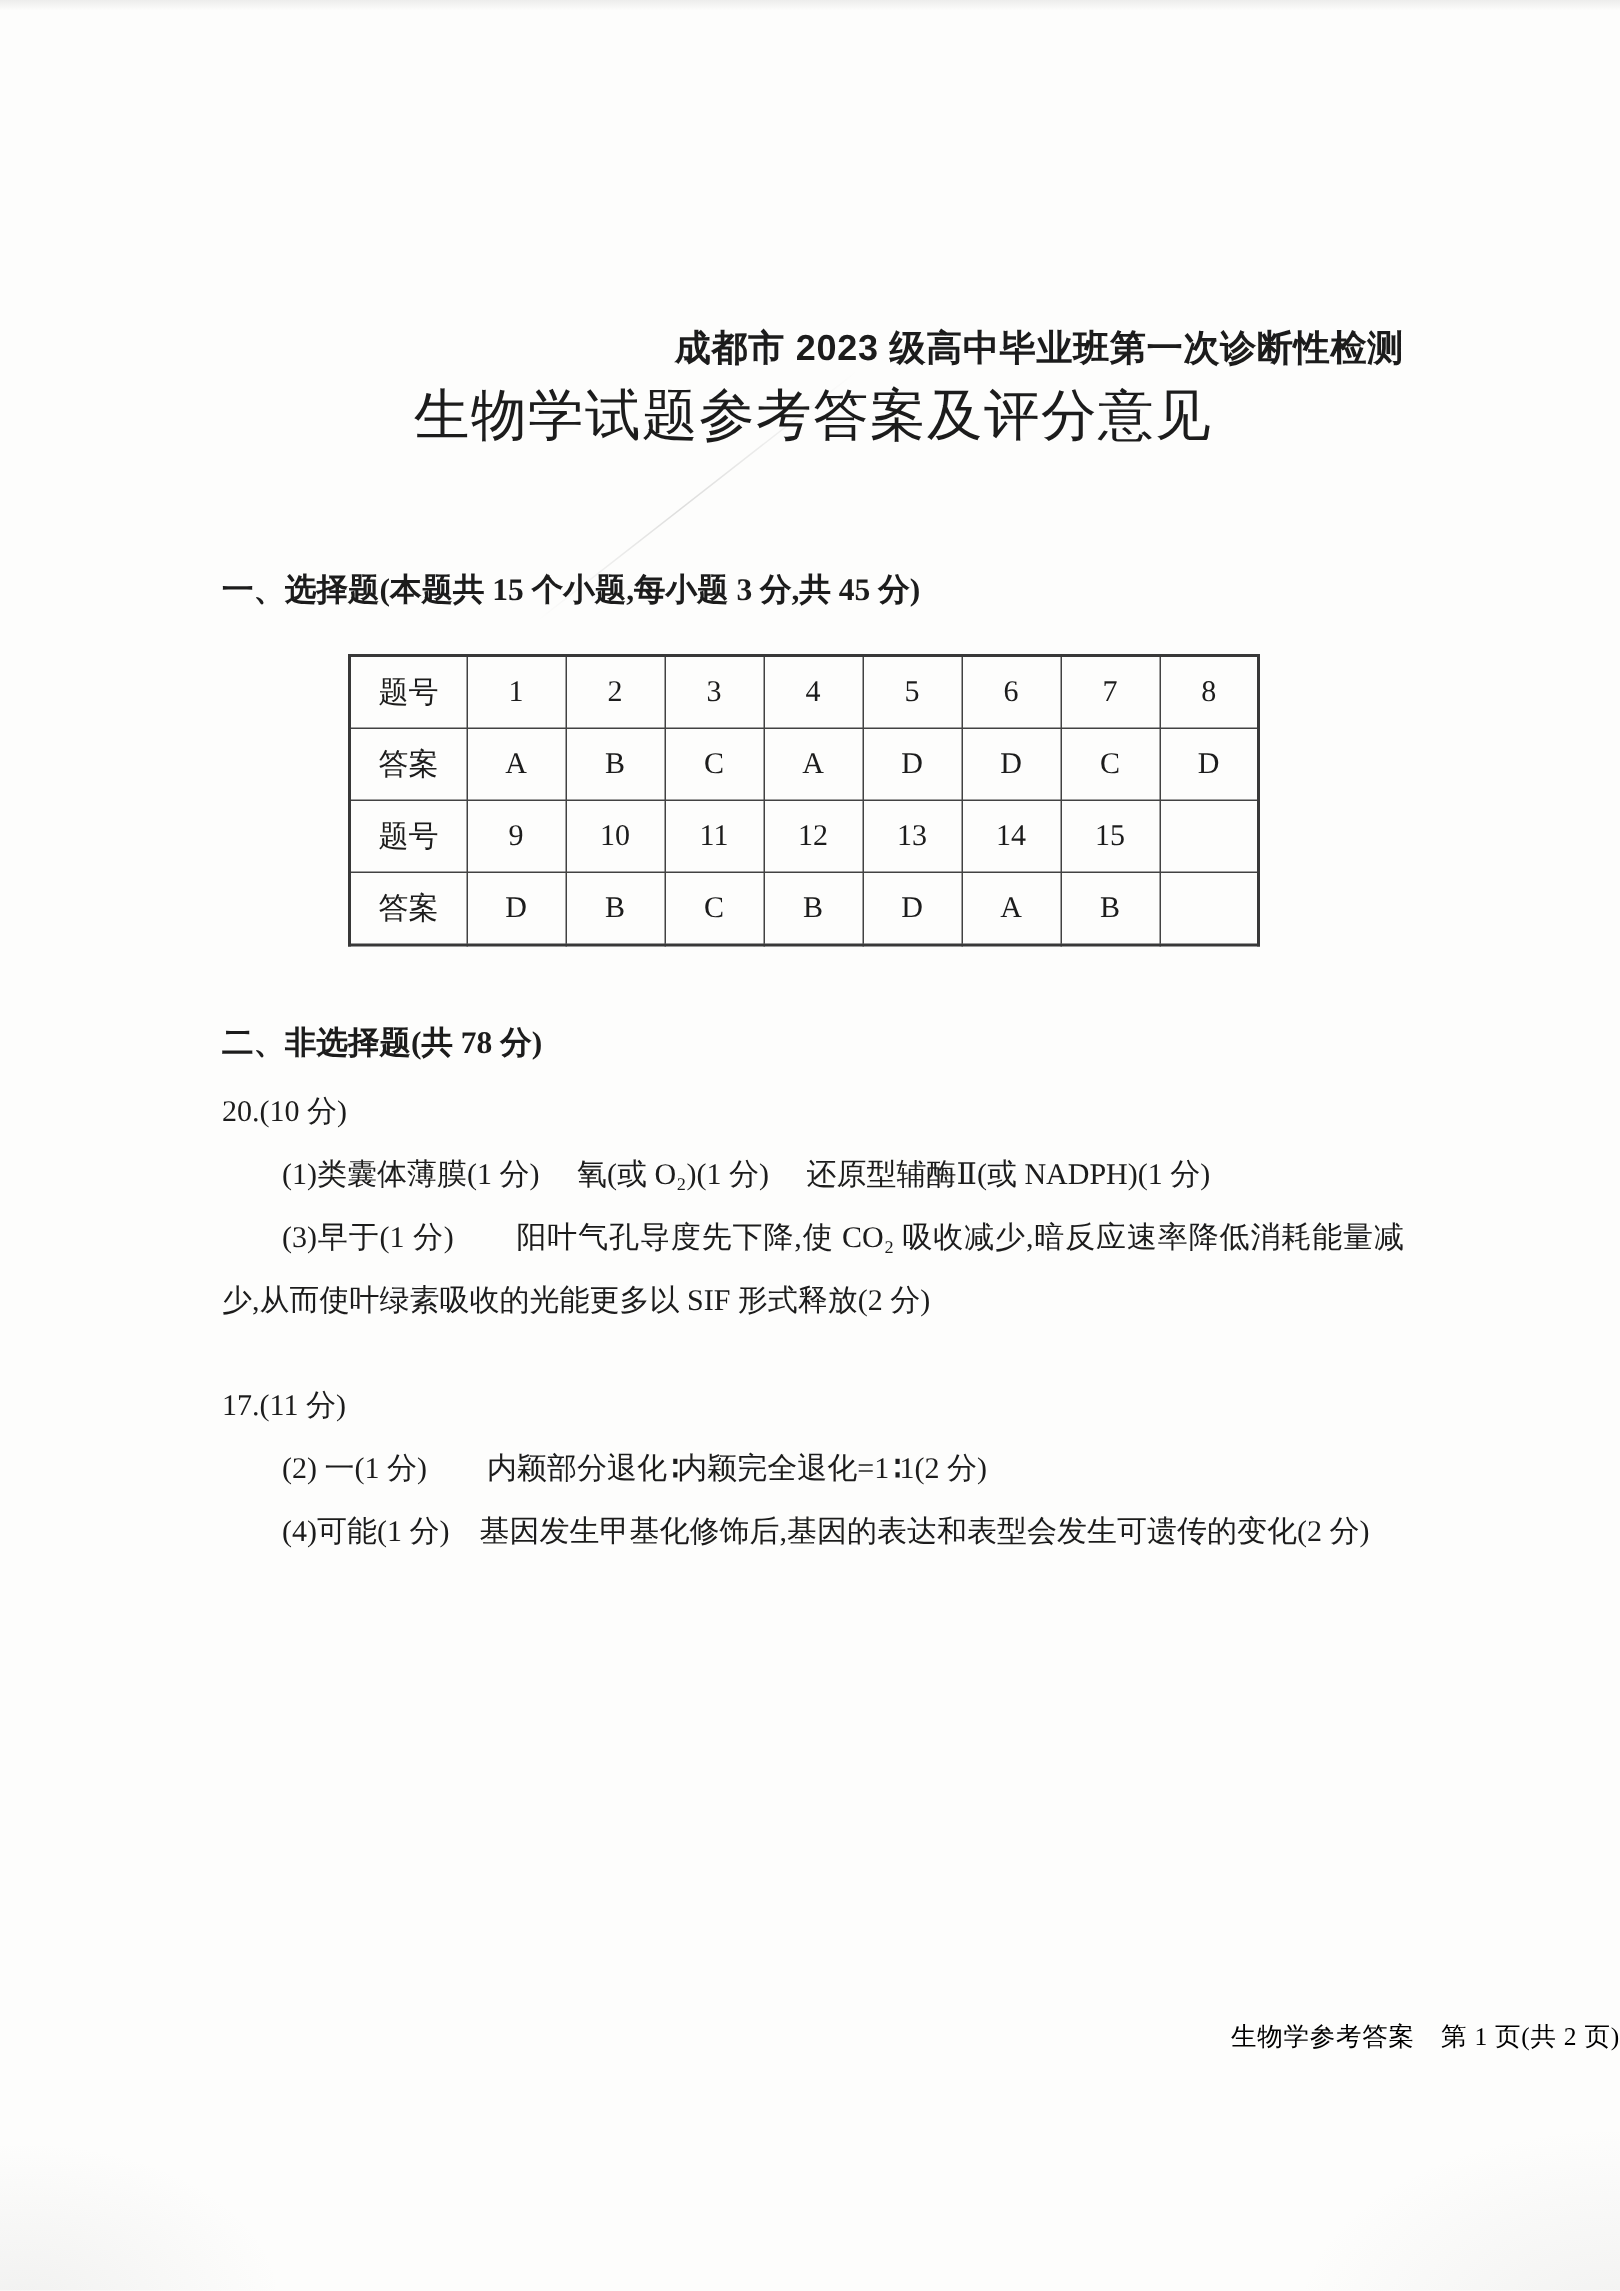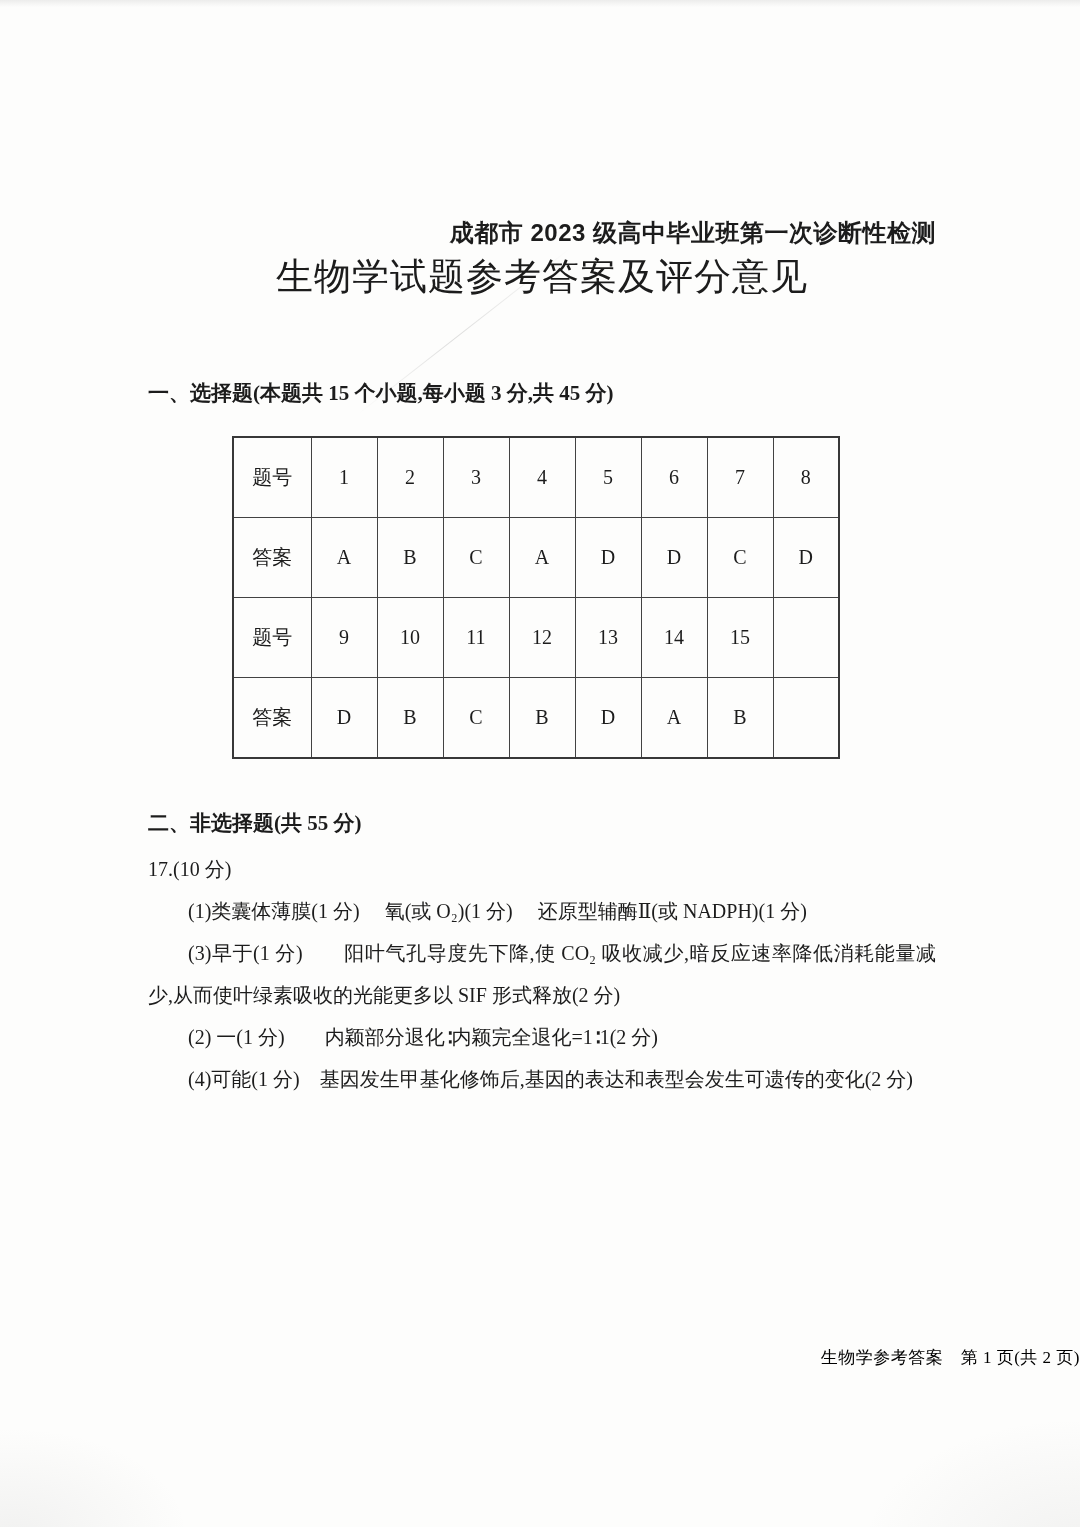--- a/index.html
+++ b/index.html
@@ -41,21 +41,21 @@
     border-collapse:collapse;
     table-layout:fixed;
     width:606px;
     border:2px solid #383838;
   }
   table.anskey th,table.anskey td{
     border:1px solid #424242;
     height:47px;
     text-align:center;vertical-align:middle;
     font-weight:400;font-size:20px;
-    padding:16px;
+    padding:0;
   }
 
   .qnum{font-size:20px;line-height:42px;margin:0;}
   .qnum16{margin-top:13px;}
   .qnum17{margin-top:28px;}
   .ans{
     font-size:20px;line-height:42px;margin:0;
     text-indent:2em;
     text-align:justify;
   }
@@ -155,29 +155,30 @@
           <td>C</td>
           <td>B</td>
           <td>D</td>
           <td>A</td>
           <td>B</td>
           <td></td>
         </tr>
       </tbody>
     </table>
 
-    <p class="sec-heading sec2">二、非选择题(共 55 分)</p>
+    <p class="sec-heading sec2">二、非选择题(共 78 分)</p>
 
     <div>
-      <p class="qnum qnum16">17.(10 分)</p>
+      <p class="qnum qnum16">20.(10 分)</p>
       <p class="ans">(1)类囊体薄膜(1 分)　 氧(或 O₂)(1 分)　 还原型辅酶Ⅱ(或 NADPH)(1 分)</p>
       <p class="ans">(3)早于(1 分)　　阳叶气孔导度先下降,使 CO₂ 吸收减少,暗反应速率降低消耗能量减少,从而使叶绿素吸收的光能更多以 SIF 形式释放(2 分)</p>
     </div>
 
     <div>
+      <p class="qnum qnum17">17.(11 分)</p>
       <p class="ans">(2) 一(1 分)　　内颖部分退化∶内颖完全退化=1∶1(2 分)</p>
       <p class="ans">(4)可能(1 分)　基因发生甲基化修饰后,基因的表达和表型会发生可遗传的变化(2 分)</p>
     </div>
 
   </div>
 
   <div class="page-footer">生物学参考答案　第 1 页(共 2 页)</div>
 
 </div>
 

